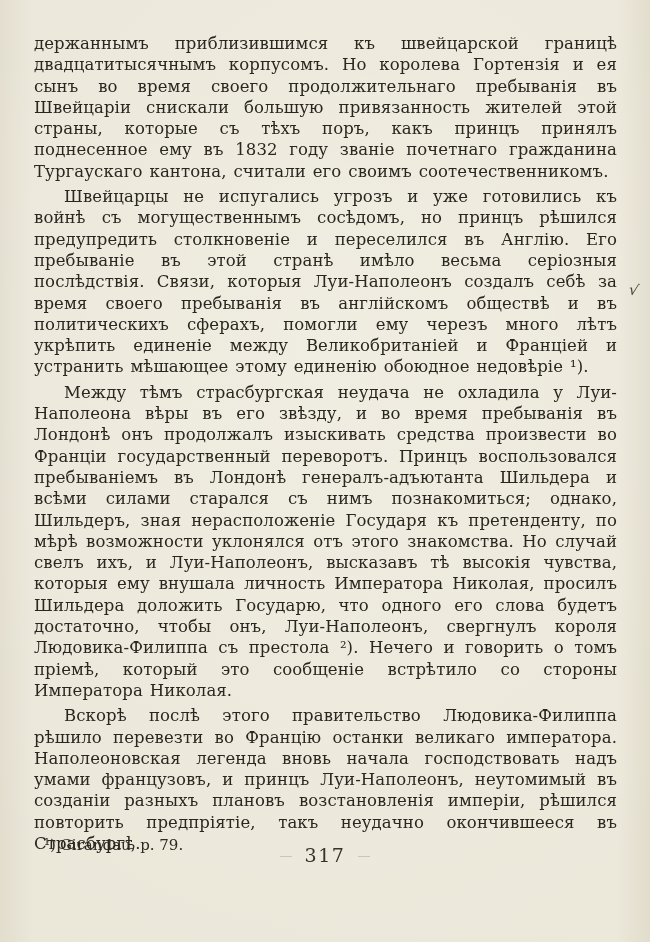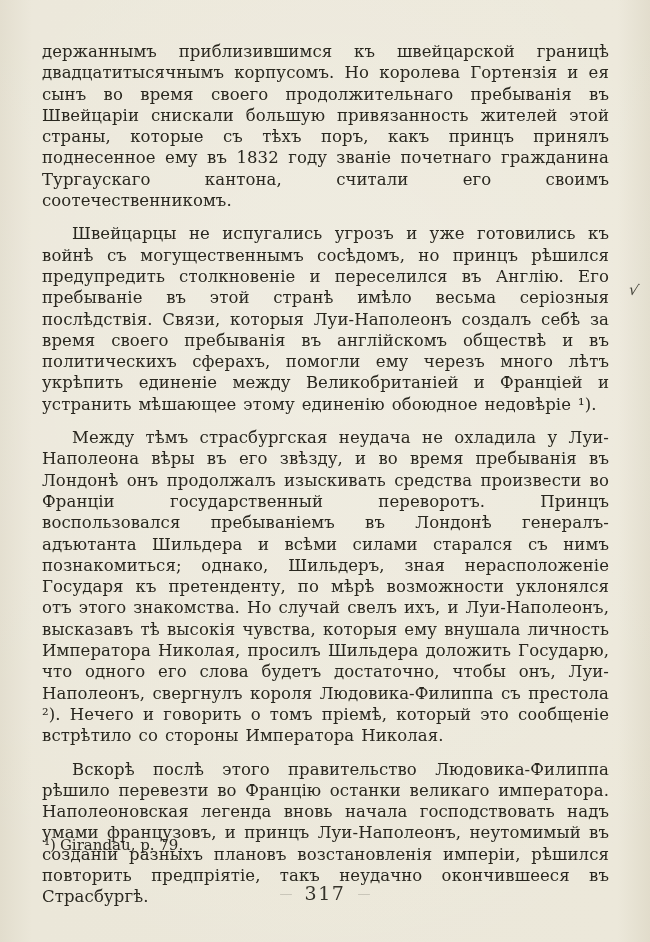--- a/index.html
+++ b/index.html
@@ -20,41 +20,41 @@
   }
   .text-block{
     position:absolute;
     left:30px; top:29px; width:591px;
     font-size:16.5px;
     line-height:21.3px;
     text-align:justify;
     word-spacing:1.6px;
     letter-spacing:0.1px;
   }
-  .text-block p{margin:12px; padding:0;}
+  .text-block p{margin:4px; padding:0;}
   .text-block p.indent{text-indent:30px;}
   .margin-mark{
     position:absolute;
     right:11px; top:281px;
     font-size:15px;
     color:#46443b;
     transform:rotate(12deg);
   }
   .footnotes{
     position:absolute;
     left:32px; top:835px; width:588px;
     font-size:15px;
     line-height:21px;
     color:#2c2a22;
   }
   .footnote{margin:0; text-indent:12px;}
   .fn-marker{margin-right:4px;}
   .page-number-row{
     position:absolute;
-    left:0; right:0; top:882px;
+    left:0; right:0; top:844px;
     text-align:center;
     font-size:19px;
     letter-spacing:1.5px;
     color:#35332b;
   }
   .pn-mark{
     opacity:0.22;
     font-size:13px;
     letter-spacing:0;
     margin:0 12px;

